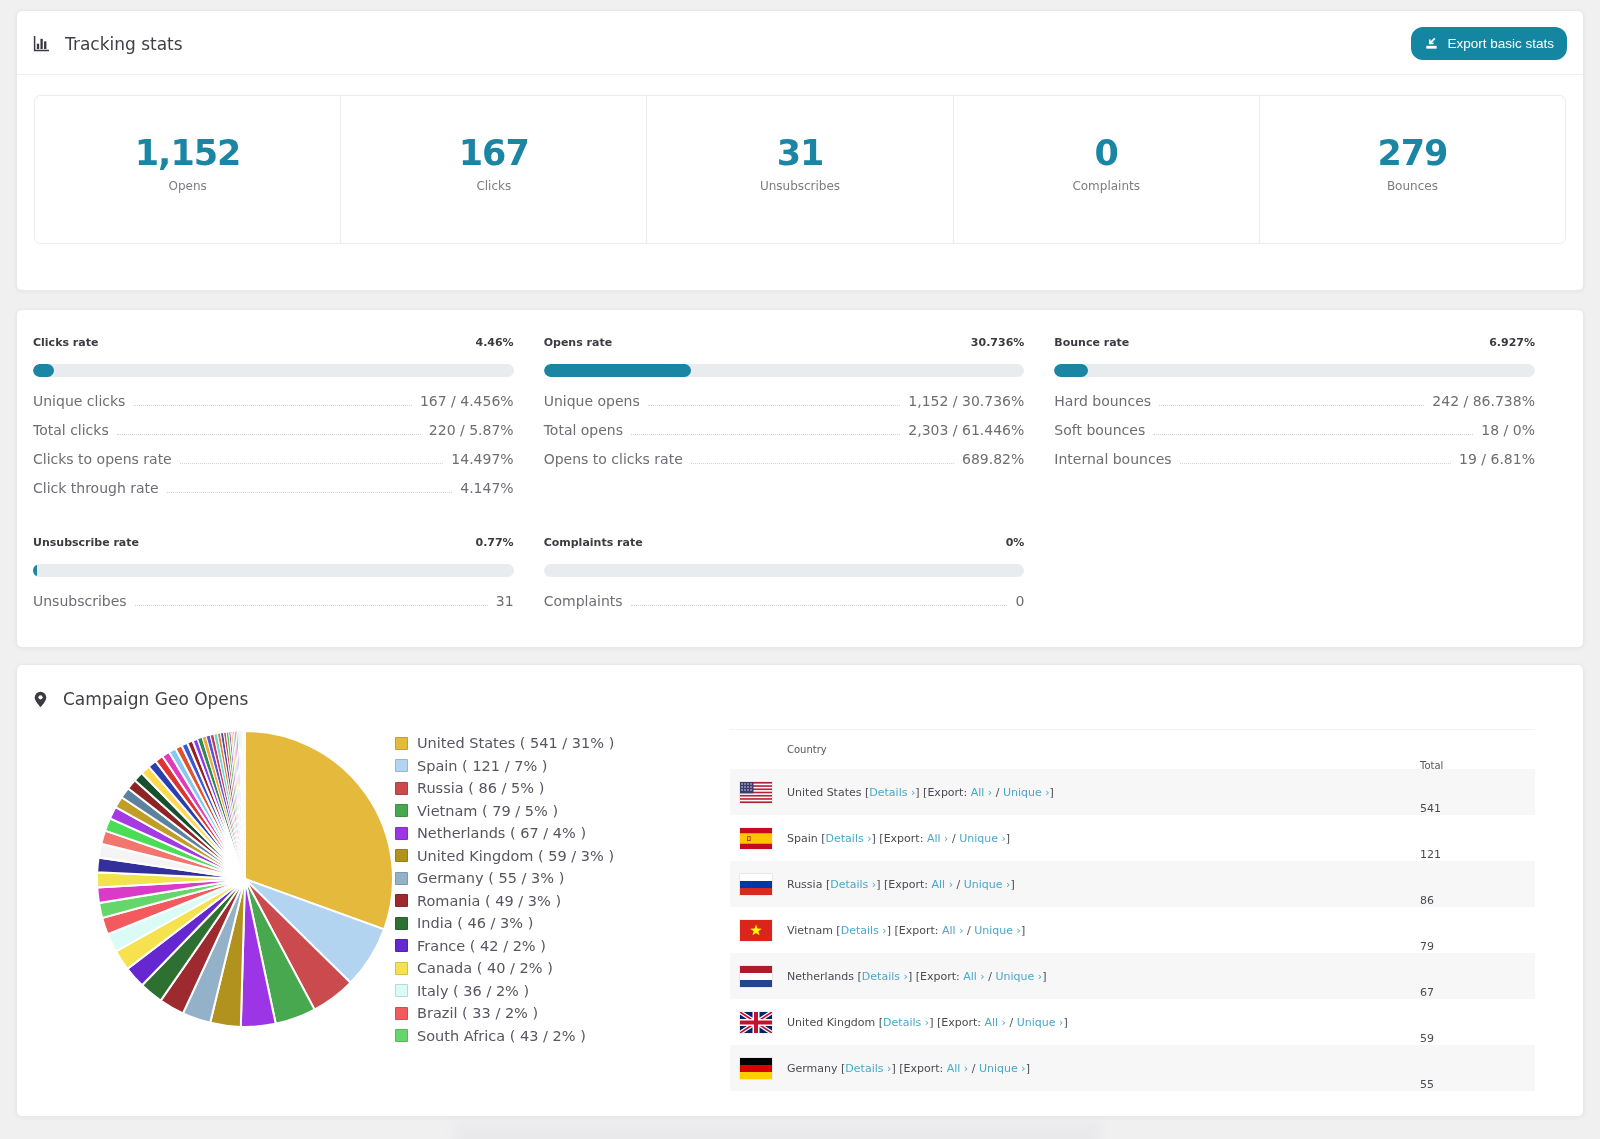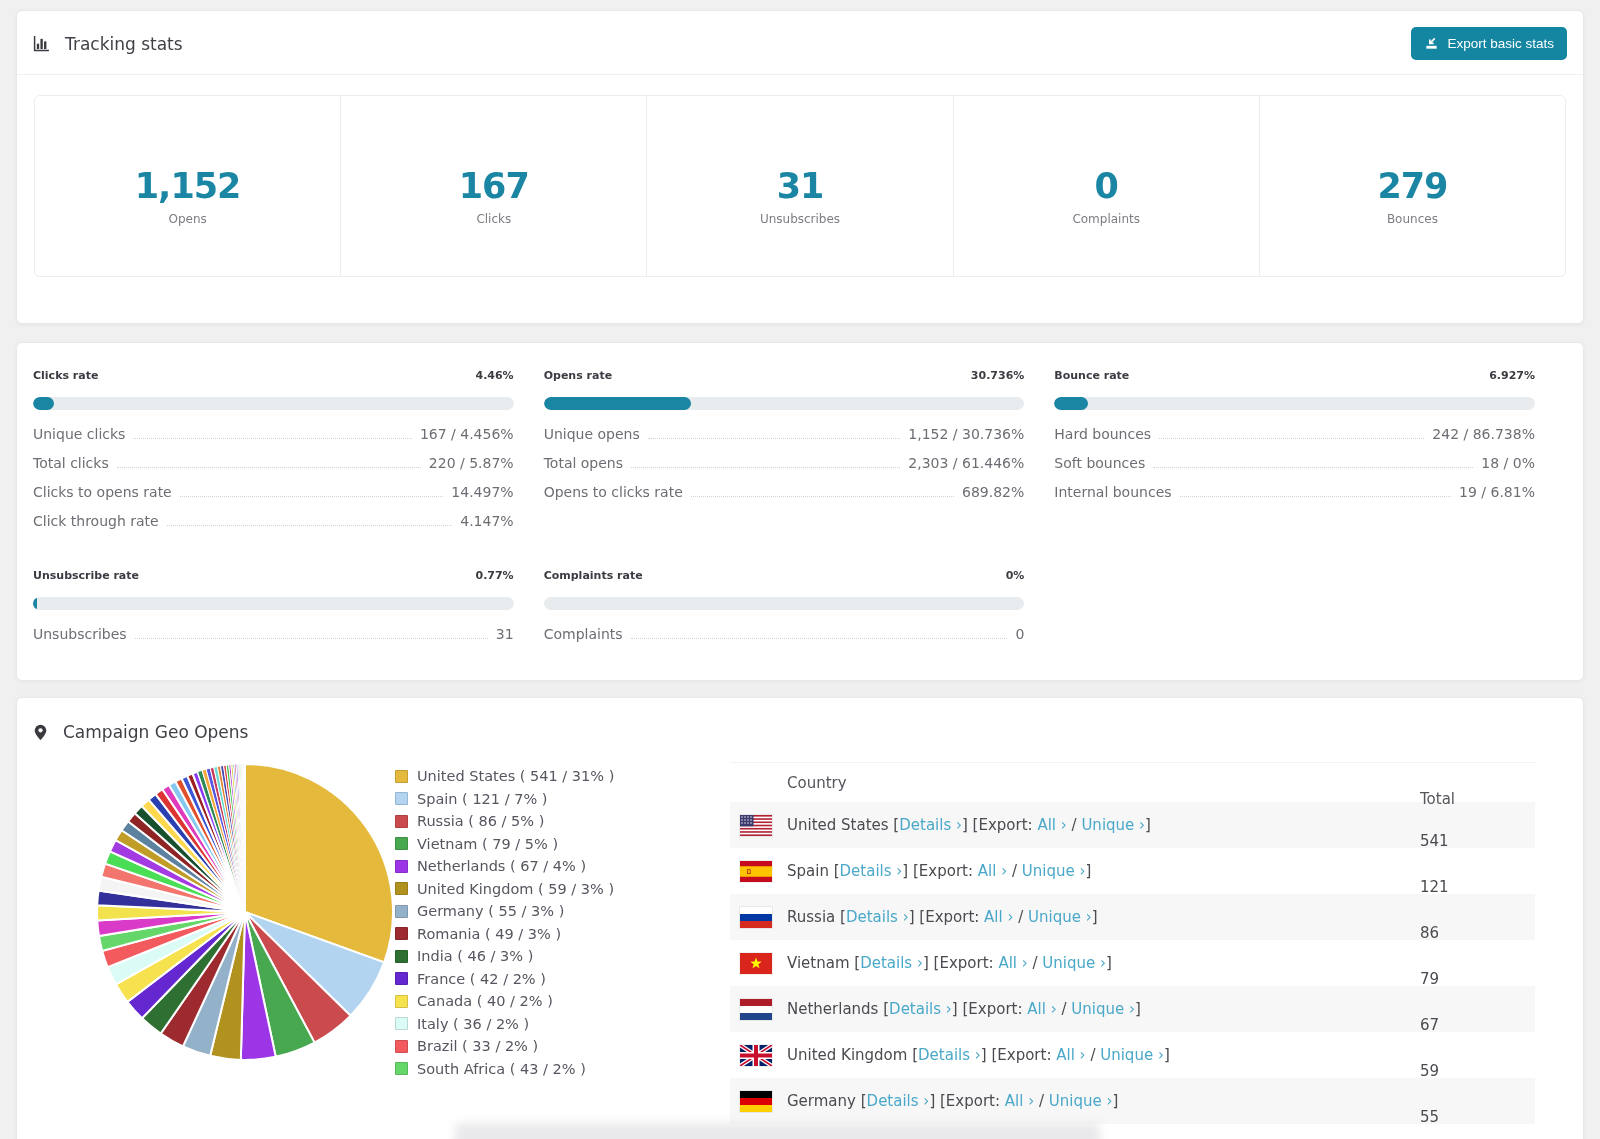--- a/index.html
+++ b/index.html
@@ -25,33 +25,33 @@
     border-bottom:1px solid #f0f0f2;
   }
   .section-title {
     display:flex; align-items:center; gap:15px;
     font-size:17px; color:#3f3f46; font-weight:500;
   }
   .export-btn {
     display:flex; align-items:center; gap:8px;
     background:#1486a2; color:#fff;
     font-size:13.5px; font-weight:500;
-    border:none; border-radius:5px;
+    border:none; border-radius:12px;
     padding:9px 13px; cursor:pointer;
   }
   .stats-box {
     display:flex;
     margin:20px 17px 0;
     border:1px solid #ededef;
     border-radius:6px;
   }
   .stat-cell { flex:1; text-align:center; padding:37px 0 50px; }
   .stat-cell + .stat-cell { border-left:1px solid #ededef; }
   .stat-value {
-    font-size:35px; font-weight:700; color:#1b86a4; letter-spacing:-1px;margin-top:33px;
+    font-size:35px; font-weight:700; color:#1b86a4; letter-spacing:-1px;
   }
   .stat-label { font-size:12px; color:#7c7c83; margin-top:6px; }
   
   .card2 { margin-top:18px; padding:26px 48px 38px 16px; }
   .rates-grid {
     display:grid;
     grid-template-columns:repeat(3,1fr);
     column-gap:30px; row-gap:40px;
   }
   .rate-title {
@@ -79,25 +79,25 @@
     display:flex; align-items:center; gap:9px;
     font-size:14.5px; color:#565660; margin-bottom:6.5px;
   }
   .legend-swatch {
     width:13px; height:13px; flex:0 0 13px;
     border:1px solid rgba(0,0,0,.14); border-radius:1px;
   }
   .table-wrap { flex:1; margin-right:48px; padding-top:10px; }
   .geo-thead {
     display:flex; align-items:center;
-    font-size:15px; color:#55555c;
+    font-size:10px; color:#55555c;
     height:40px;
     border-top:1px solid #f3f3f5;
   }
-  .geo-row { display:flex; align-items:center; height:46px; font-size:15px; color:#4a4a50; }
+  .geo-row { display:flex; align-items:center; height:46px; font-size:11px; color:#4a4a50; }
   .geo-row.odd { background:#f7f7f8; }
   .flag-col { width:57px; padding-left:10px; display:flex; align-items:center; }
   .country-col { flex:1; white-space:nowrap; }
   .total-col { width:115px;margin-top:32px; }
   .flag-svg { box-shadow:0 0 0 1px rgba(0,0,0,.06); display:block; }
   a.geo-link { color:#4aa8c8; text-decoration:none; cursor:pointer; }
   .bracket { color:#4a4a50; }
   .bottom-strip {
     position:absolute; left:455px; top:1123px; width:645px; height:26px;
     background:#e9e9eb; filter:blur(5px); border-radius:6px;

